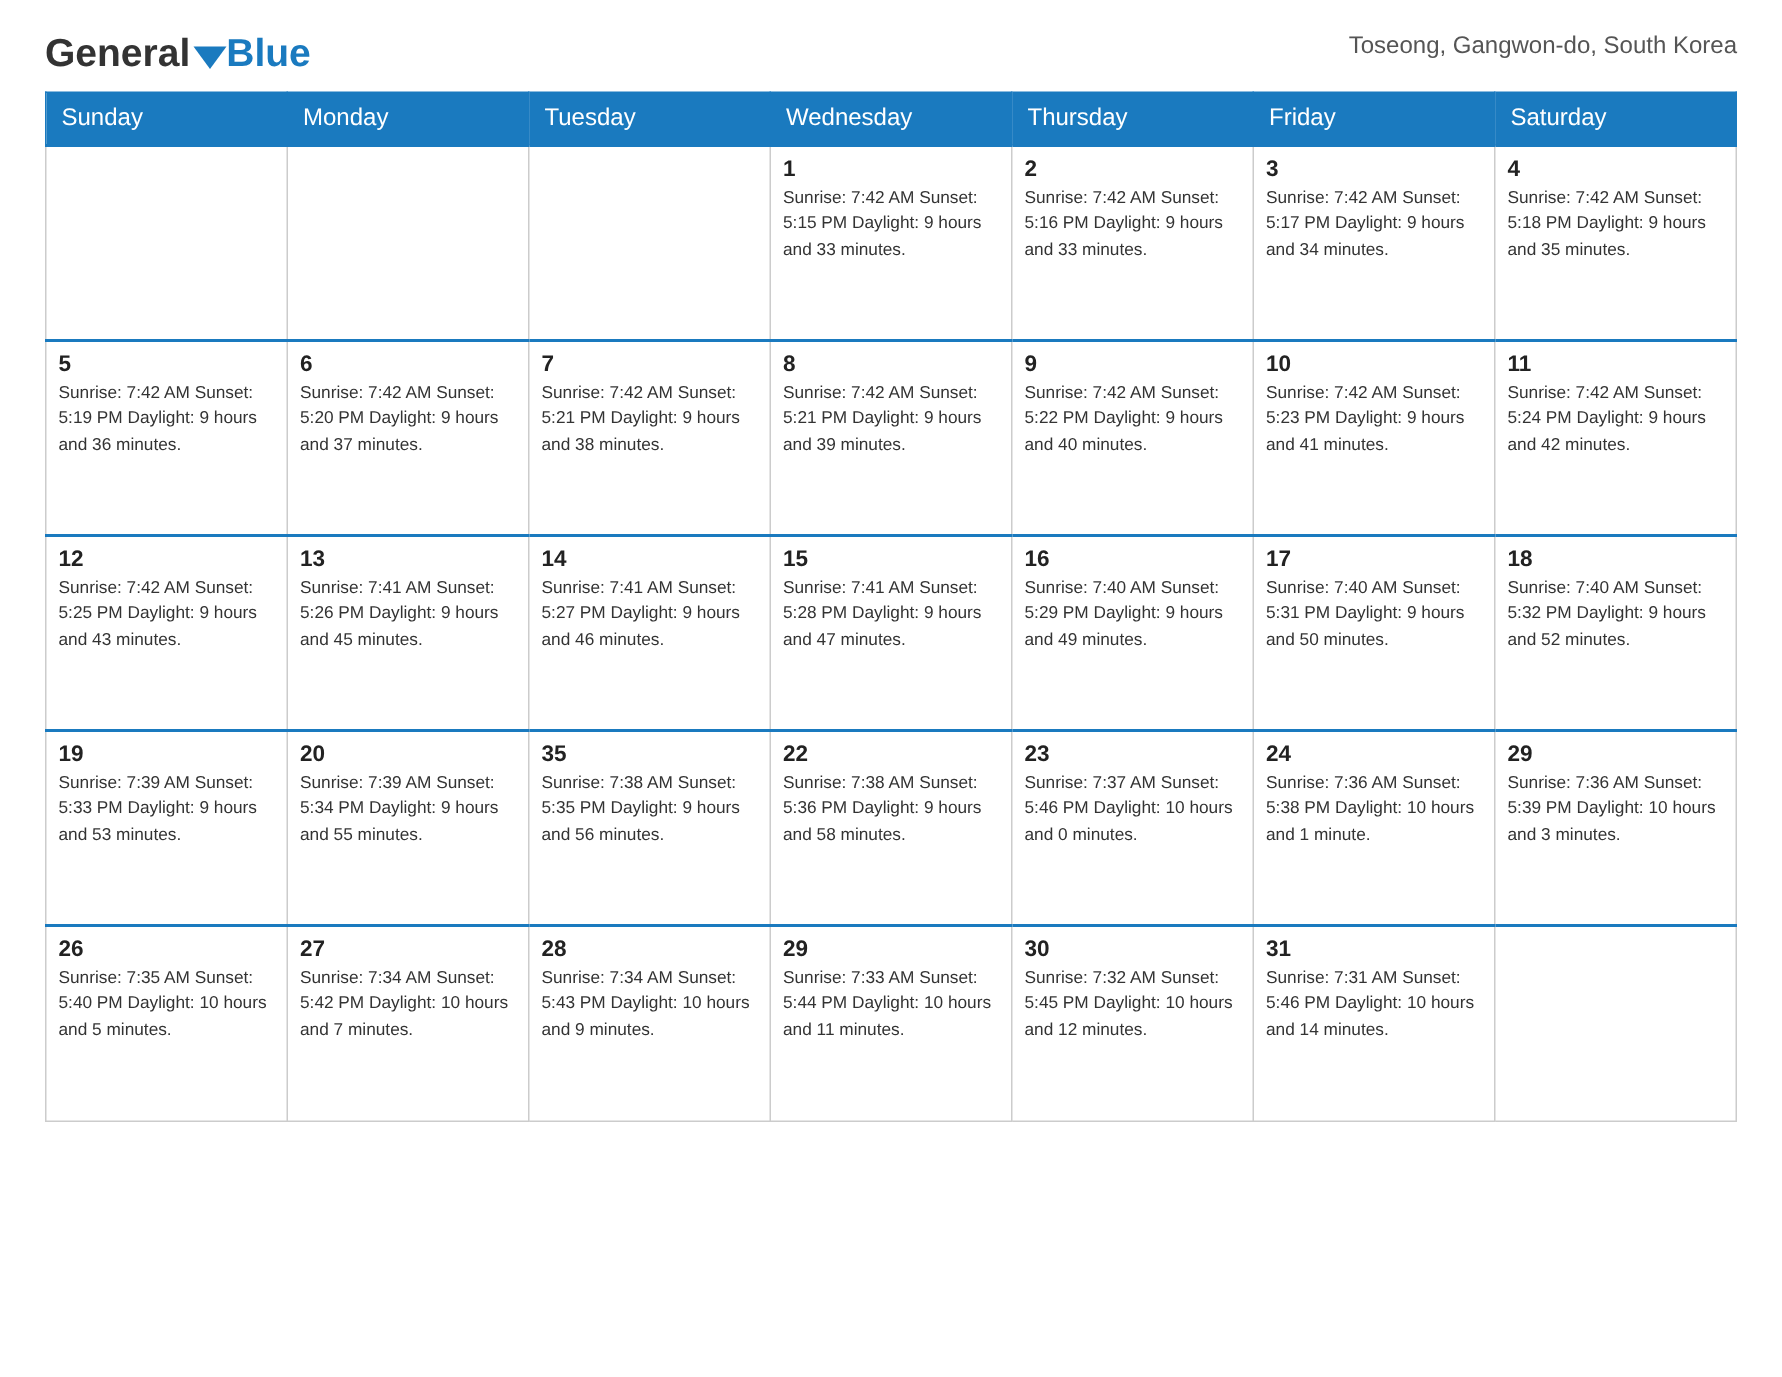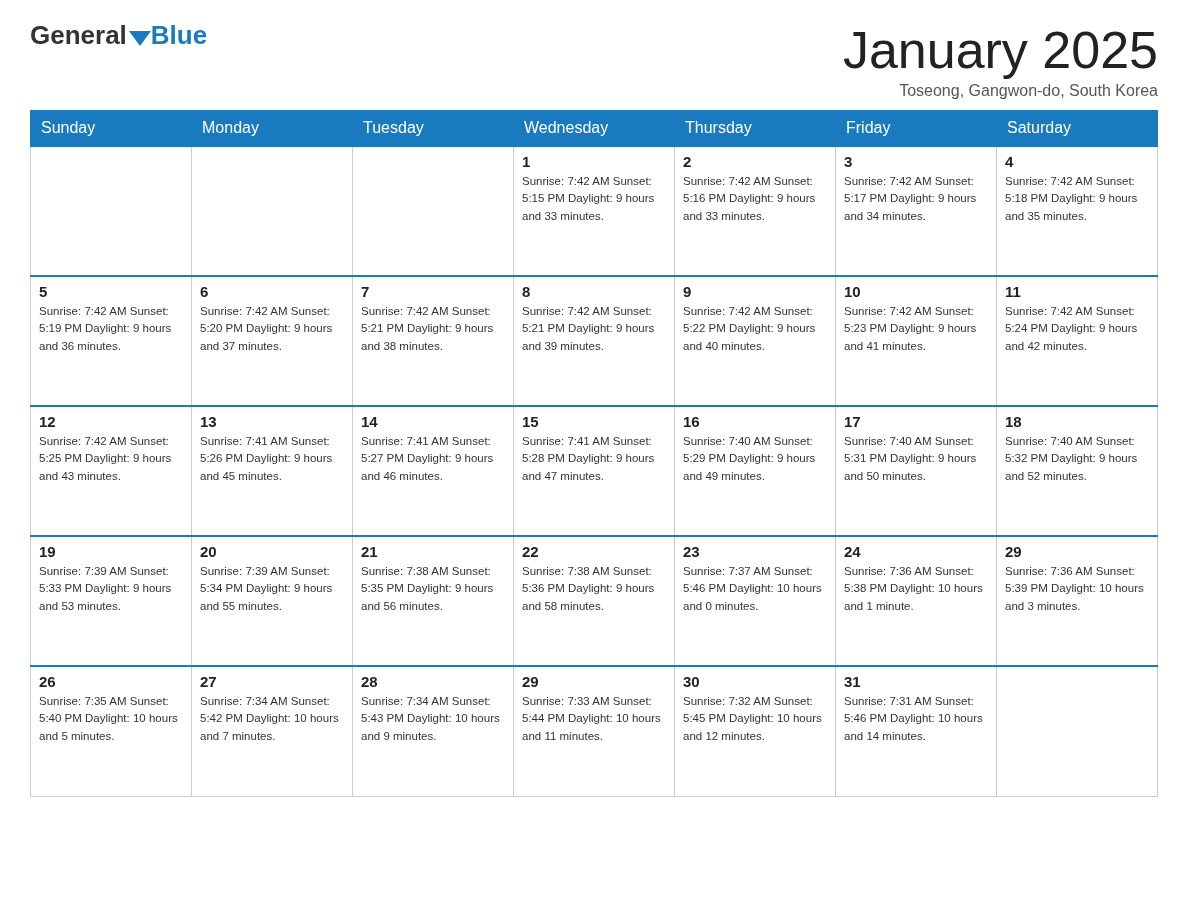--- a/index.html
+++ b/index.html
@@ -121,21 +121,20 @@
   <div class="logo-wrapper">
     <div class="logo-top">
       <span class="logo-top-text">General</span>
       <span class="logo-triangle"></span>
     </div>
     <div>
       <span class="logo-blue-text">Blue</span>
     </div>
   </div>
   <div class="title-section">
-    <div class="month-title">January 2025</div>
     <div class="location">Toseong, Gangwon-do, South Korea</div>
   </div>
 </div>
 
 <table class="calendar">
   <thead>
     <tr>
     <th>Sunday</th>
         <th>Monday</th>
         <th>Tuesday</th>
@@ -270,21 +269,21 @@
 Sunset: 5:33 PM
 Daylight: 9 hours and 53 minutes.</div>
         </td>
         <td>
           <span class="day-num">20</span>
           <div class="day-info">Sunrise: 7:39 AM
 Sunset: 5:34 PM
 Daylight: 9 hours and 55 minutes.</div>
         </td>
         <td>
-          <span class="day-num">21</span>
+          <span class="day-num">35</span>
           <div class="day-info">Sunrise: 7:38 AM
 Sunset: 5:35 PM
 Daylight: 9 hours and 56 minutes.</div>
         </td>
         <td>
           <span class="day-num">22</span>
           <div class="day-info">Sunrise: 7:38 AM
 Sunset: 5:36 PM
 Daylight: 9 hours and 58 minutes.</div>
         </td>

